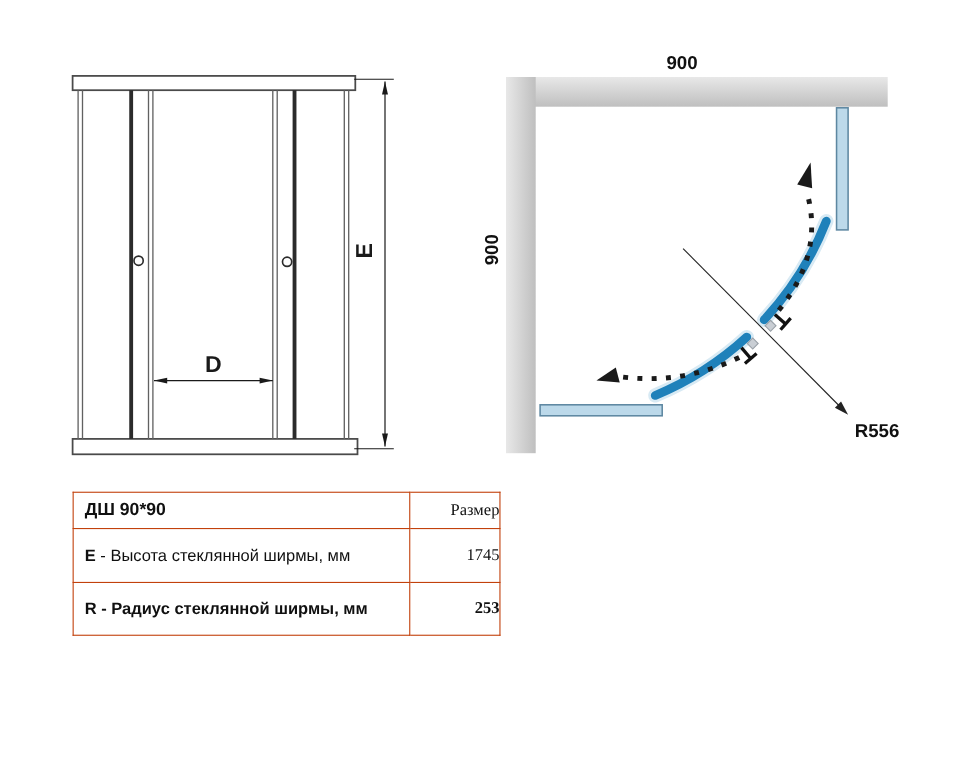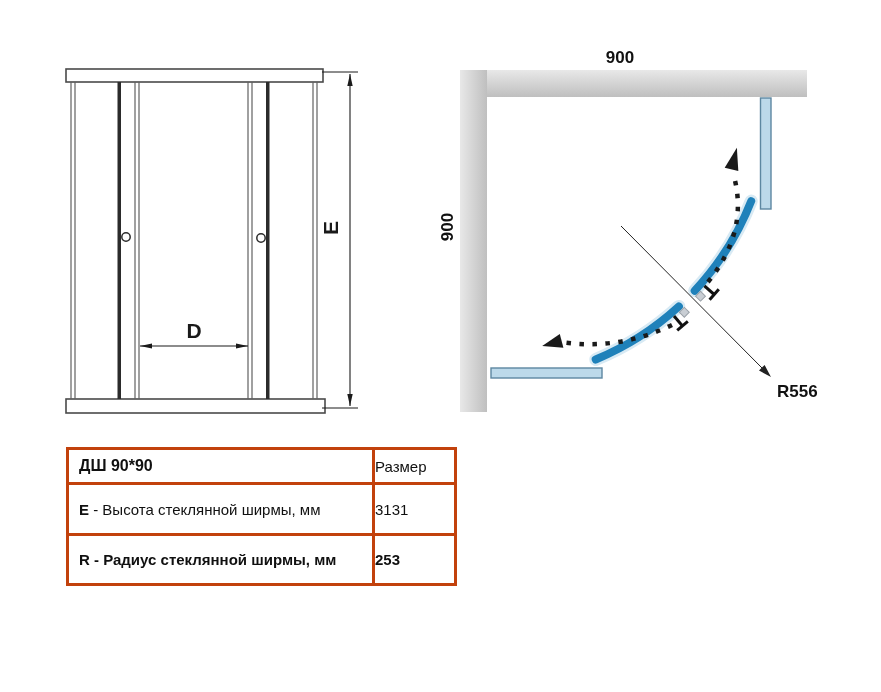--- a/index.html
+++ b/index.html
@@ -4,23 +4,23 @@
 <style>
   html,body{margin:0;padding:0;background:#ffffff;}
   .canvas{position:relative;width:881px;height:692px;background:#ffffff;overflow:hidden;
           font-family:"Liberation Sans",sans-serif;color:#111;}
   svg{position:absolute;overflow:visible;}
   #front-view{left:55px;top:58px;}
   #top-view{left:440px;top:25px;}
 
   table.spec{position:absolute;left:66px;top:447px;border-collapse:collapse;table-layout:fixed;
              width:388px;font-size:15px;color:#101010;}
-  table.spec td{border:3px solid #c2410c;vertical-align:middle;background:#fff;}
+  table.spec td{border:1px solid #c2410c;vertical-align:middle;background:#fff;}
   td.lbl{text-align:left;padding:0 4px 0 10px;}
-  td.val{text-align:left;padding:0;}
+  td.val{text-align:right;padding:0;font-family:Liberation Serif, serif;}
   tr.hdr td{height:32px;}
   td.hdr-model{font-weight:bold;font-size:16px;}
   td.hdr-size{font-size:15px;}
   tr.row-d td{height:56px;}
   tr.row-e td{height:48px;}
   tr.row-r td{height:47px;}
   tr.row-r td{font-weight:bold;margin-left:14px;}
   .pkey{font-weight:bold;}
 </style>
 </head>
@@ -125,21 +125,21 @@
         <col style="width:306px">
         <col style="width:82px">
       </colgroup>
     <tbody>
       <tr class="hdr">
         <td class="lbl hdr-model">ДШ 90*90</td>
         <td class="val hdr-size">Размер</td>
       </tr>
       <tr class="row-e">
         <td class="lbl"><span class="pkey">E</span><span> - Высота стеклянной ширмы, мм</span></td>
-        <td class="val">3131</td>
+        <td class="val">1745</td>
       </tr>
       <tr class="row-r">
         <td class="lbl"><span class="pkey">R</span><span> - Радиус стеклянной ширмы, мм</span></td>
         <td class="val">253</td>
       </tr>
     </tbody>
   </table>
 
 </div>
 

